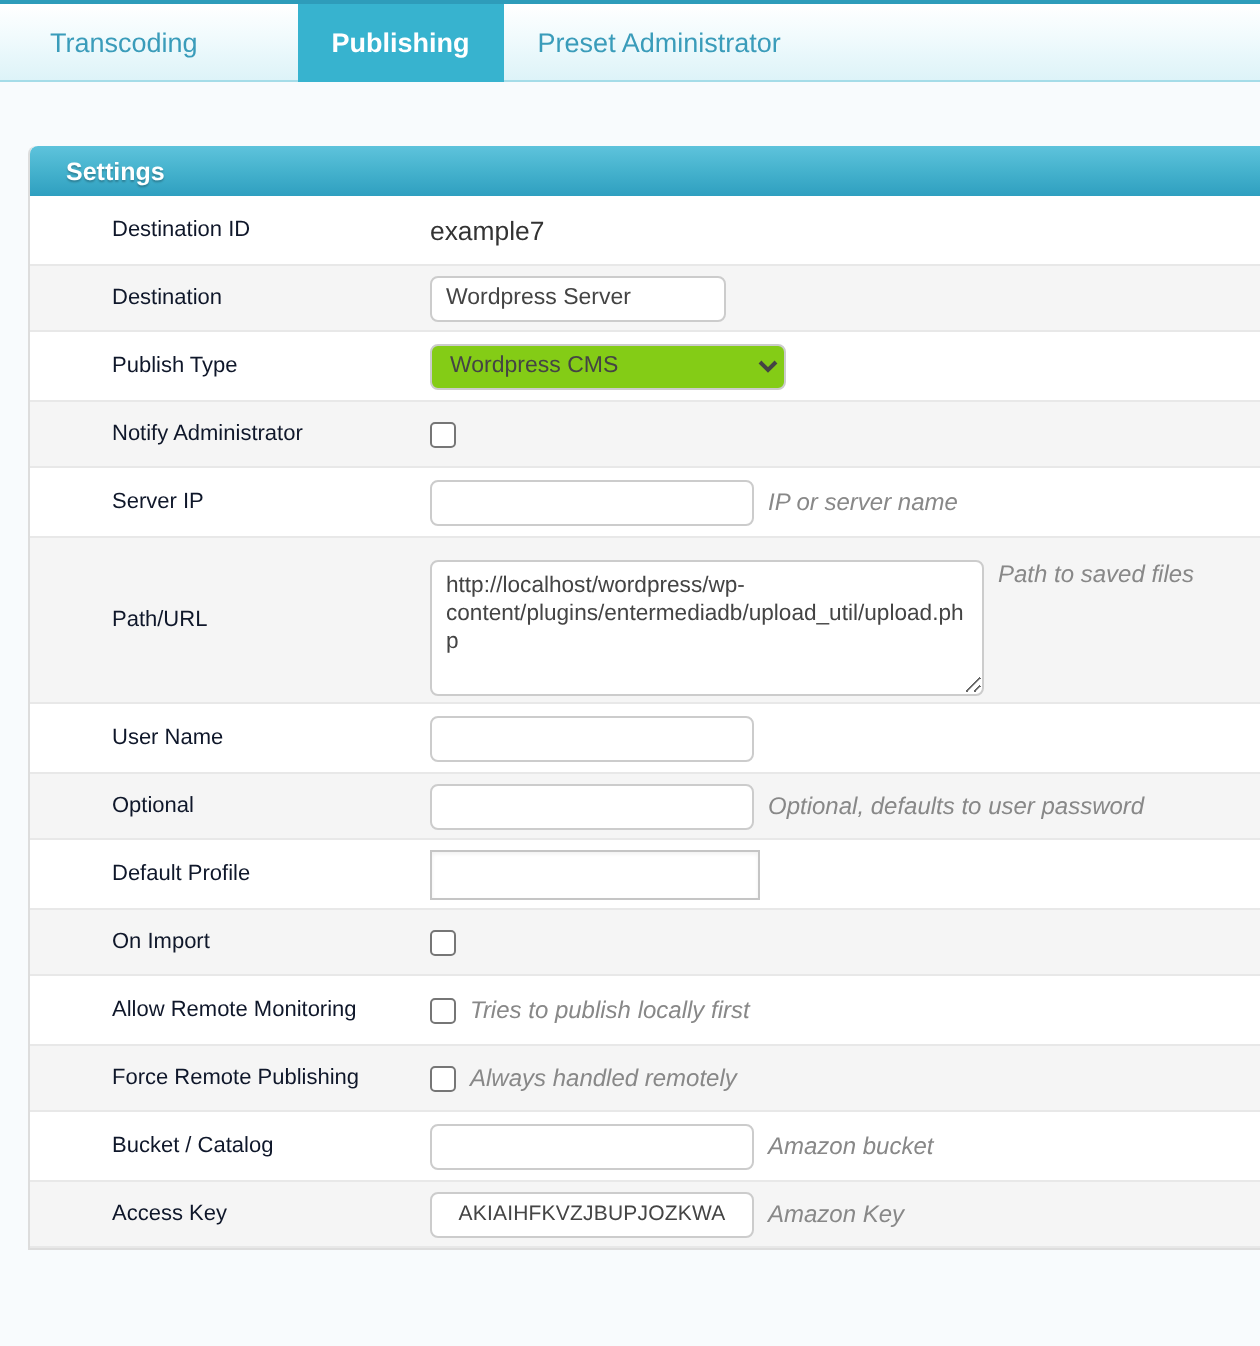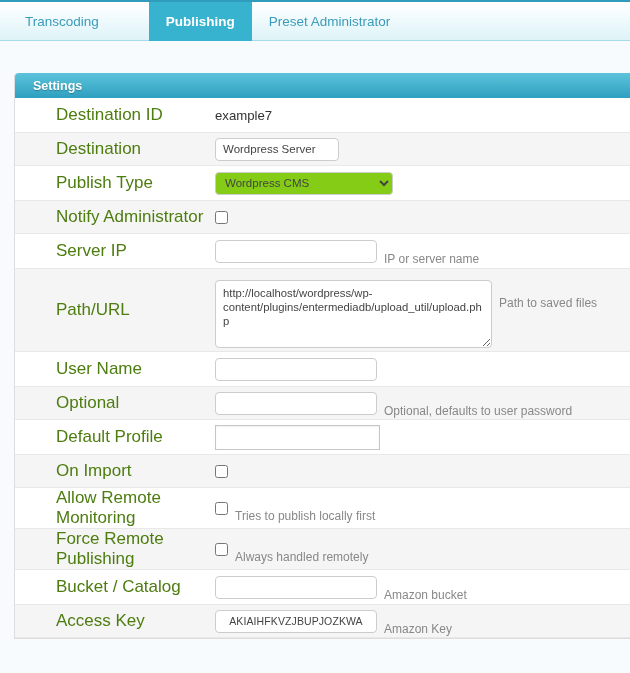--- a/index.html
+++ b/index.html
@@ -90,22 +90,22 @@
   }
   .row.tall {
     min-height: 84px;
     align-items: center;
   }
   .row .label {
     width: 200px;
     flex: 0 0 200px;
     padding-left: 41px;
     box-sizing: border-box;
-    color: #4d7c0f;
-    font-size: 17px;
+    color: #0f172a;
+    font-size: 11px;
   }
   .row .field {
     flex: 1 1 auto;
     display: flex;
     align-items: center;
     gap: 7px;
   }
 
   
   .txt {
@@ -162,23 +162,23 @@
     outline: none;
     overflow: hidden;
   }
   input[type=checkbox].cb {
     margin: 0;
     width: 13px;
     height: 13px;
   }
   .hint {
     color: #888888;
+    font-style: italic;
     font-size: 12px;
     white-space: nowrap;
-    margin-top: 16px;
   }
   .plainval {
     color: #333333;
     font-size: 13.2px;
   }
 </style>
 </head>
 <body>
 
 <div class="tabbar">
@@ -204,21 +204,21 @@
     <div class="row">
       <div class="label">Destination ID</div>
       <div class="field">
         <span class="plainval">example7</span>
       </div>
     </div>
 
     <div class="row striped">
       <div class="label">Destination</div>
       <div class="field">
-        <input class="txt" style="width: 124px;" type="text" value="Wordpress Server">
+        <input class="txt" style="width: 148px;" type="text" value="Wordpress Server">
       </div>
     </div>
 
     <div class="row">
       <div class="label">Publish Type</div>
       <div class="field">
         <select class="sel">
           <option>Wordpress CMS</option>
         </select>
       </div>

